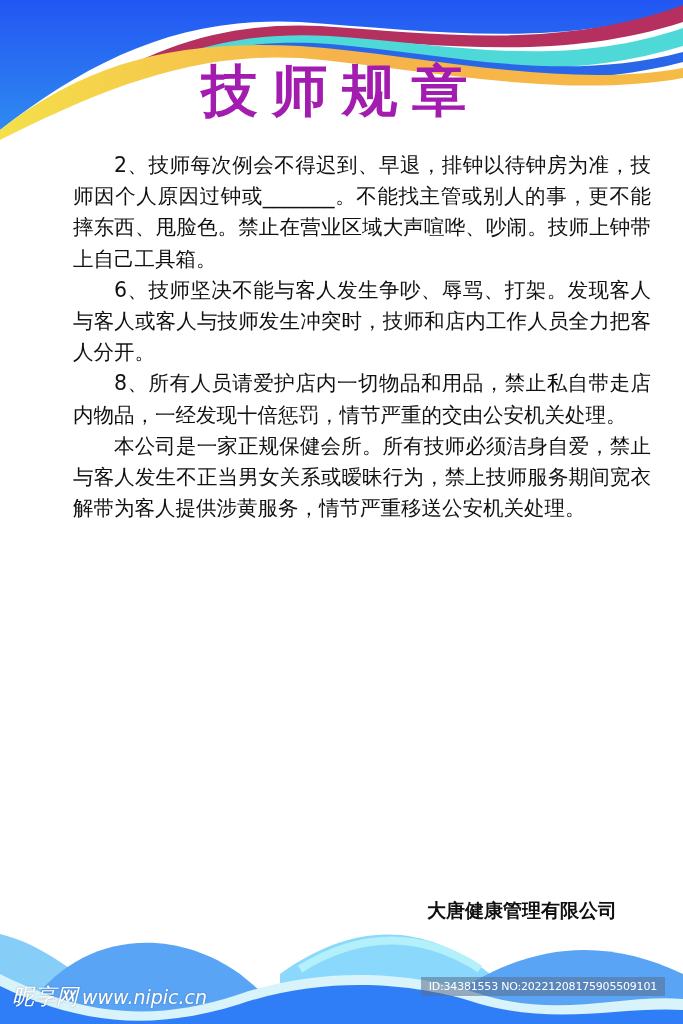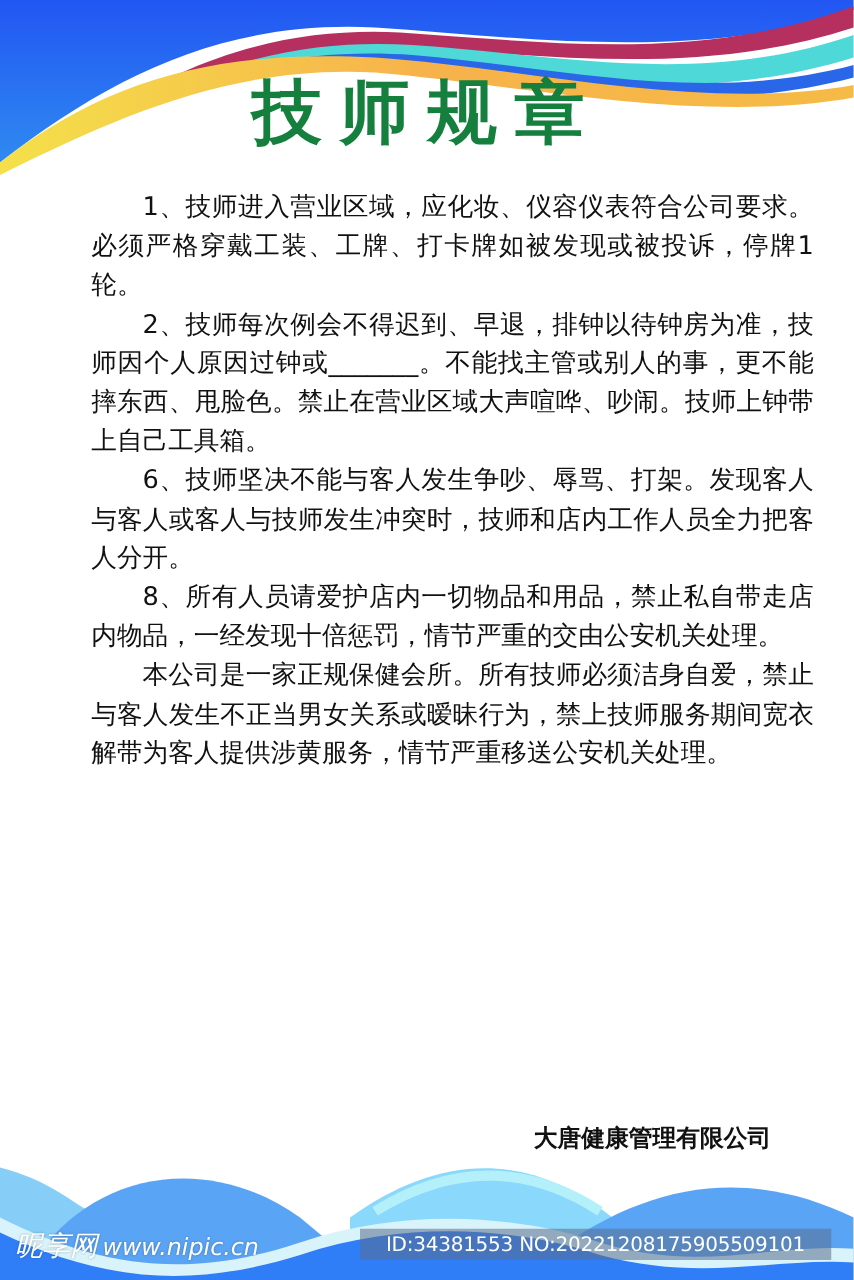--- a/index.html
+++ b/index.html
@@ -6,43 +6,43 @@
   body {
     width: 683px; height: 1024px; position: relative; overflow: hidden;
     background: #ffffff;
     font-family: "DejaVu Sans", "Liberation Sans", sans-serif;
   }
   .top-deco { position: absolute; left: 0; top: 0; width: 683px; height: 180px; }
   .bottom-deco { position: absolute; left: 0; bottom: 0; width: 683px; height: 110px; }
   .title {
     position: absolute; top: 62px; left: 0; width: 683px; text-align: center;
     font-family: "DejaVu Serif", "Liberation Serif", serif;
-    font-size: 56px; font-weight: bold; color: #15803d; letter-spacing: 14px;
+    font-size: 56px; font-weight: bold; color: #a21caf; letter-spacing: 14px;
     line-height: 1;
   }
   .content {
     position: absolute; top: 150px; left: 73px; width: 578px;
     font-size: 20.5px; line-height: 31.2px; color: #111;
     text-align: justify;
   }
   .content p { margin: 0; text-indent: 2em; }
   .signature {
     position: absolute; top: 898px; right: 66px;
     font-size: 19px; font-weight: bold; color: #111;
   }
   .watermark-left {
     position: absolute; left: 12px; bottom: 12px;
     color: #ffffff; font-size: 22px; font-weight: normal; font-style: italic;
     text-shadow: 0 0 2px rgba(0,0,0,0.3);
   }
   .watermark-left .url { font-size: 19px; margin-left: 4px; }
   .watermark-right {
-    position: absolute; right: 18px; bottom: 16px;
+    position: absolute; right: 18px; bottom: 28px;
     background: rgba(90,110,140,0.55); color: #ffffff;
-    font-size: 16px; padding: 3px 21px; letter-spacing: -0.2px;
+    font-size: 11px; padding: 3px 8px; letter-spacing: -0.2px;
   }
 </style>
 </head>
 <body>
 
 <svg class="top-deco" viewBox="0 0 683 180" preserveAspectRatio="none">
   <defs>
     <linearGradient id="tb" x1="0" y1="0" x2="0" y2="1">
       <stop offset="0" stop-color="#2256f3"></stop>
       <stop offset="1" stop-color="#2f8af0"></stop>
@@ -56,21 +56,20 @@
   <path d="M0,0 H683 V8 C560,50 420,30 300,22 C180,16 90,60 0,130 Z" fill="url(#tb)"></path>
   <path d="M80,95 C160,40 240,22 320,26 C440,34 560,50 683,5 V22 C560,62 440,44 320,38 C230,34 150,60 80,95 Z" fill="#b5305e"></path>
   <path d="M110,85 C190,42 260,32 330,36 C450,44 560,70 683,28 V46 C560,84 450,64 330,50 C250,42 180,60 110,85 Z" fill="#4fd8d8"></path>
   <path d="M130,80 C200,45 270,40 330,44 C450,54 560,84 683,52 V62 C560,94 450,72 330,56 C260,48 200,62 130,80 Z" fill="#2a66e8"></path>
   <path d="M0,130 C90,60 180,40 300,46 C420,54 560,90 683,68 V78 C560,100 420,68 300,58 C190,52 100,90 0,140 Z" fill="url(#yl)"></path>
 </svg>
 
 <div class="title">技师规章</div>
 
 <div class="content">
-  <p>1、技师进入营业区域，应化妆、仪容仪表符合公司要求。必须严格穿戴工装、工牌、打卡牌如被发现或被投诉，停牌1轮。</p>
   <p>2、技师每次例会不得迟到、早退，排钟以待钟房为准，技师因个人原因过钟或_______。不能找主管或别人的事，更不能摔东西、甩脸色。禁止在营业区域大声喧哗、吵闹。技师上钟带上自己工具箱。</p>
   <p>6、技师坚决不能与客人发生争吵、辱骂、打架。发现客人与客人或客人与技师发生冲突时，技师和店内工作人员全力把客人分开。</p>
   <p>8、所有人员请爱护店内一切物品和用品，禁止私自带走店内物品，一经发现十倍惩罚，情节严重的交由公安机关处理。</p>
   <p>本公司是一家正规保健会所。所有技师必须洁身自爱，禁止与客人发生不正当男女关系或暧昧行为，禁上技师服务期间宽衣解带为客人提供涉黄服务，情节严重移送公安机关处理。</p>
 </div>
 
 <div class="signature">大唐健康管理有限公司</div>
 
 <svg class="bottom-deco" viewBox="0 0 683 110" preserveAspectRatio="none">
   <path d="M0,20 C40,30 60,50 80,60 L0,110 Z" fill="#86cdf7"></path>

